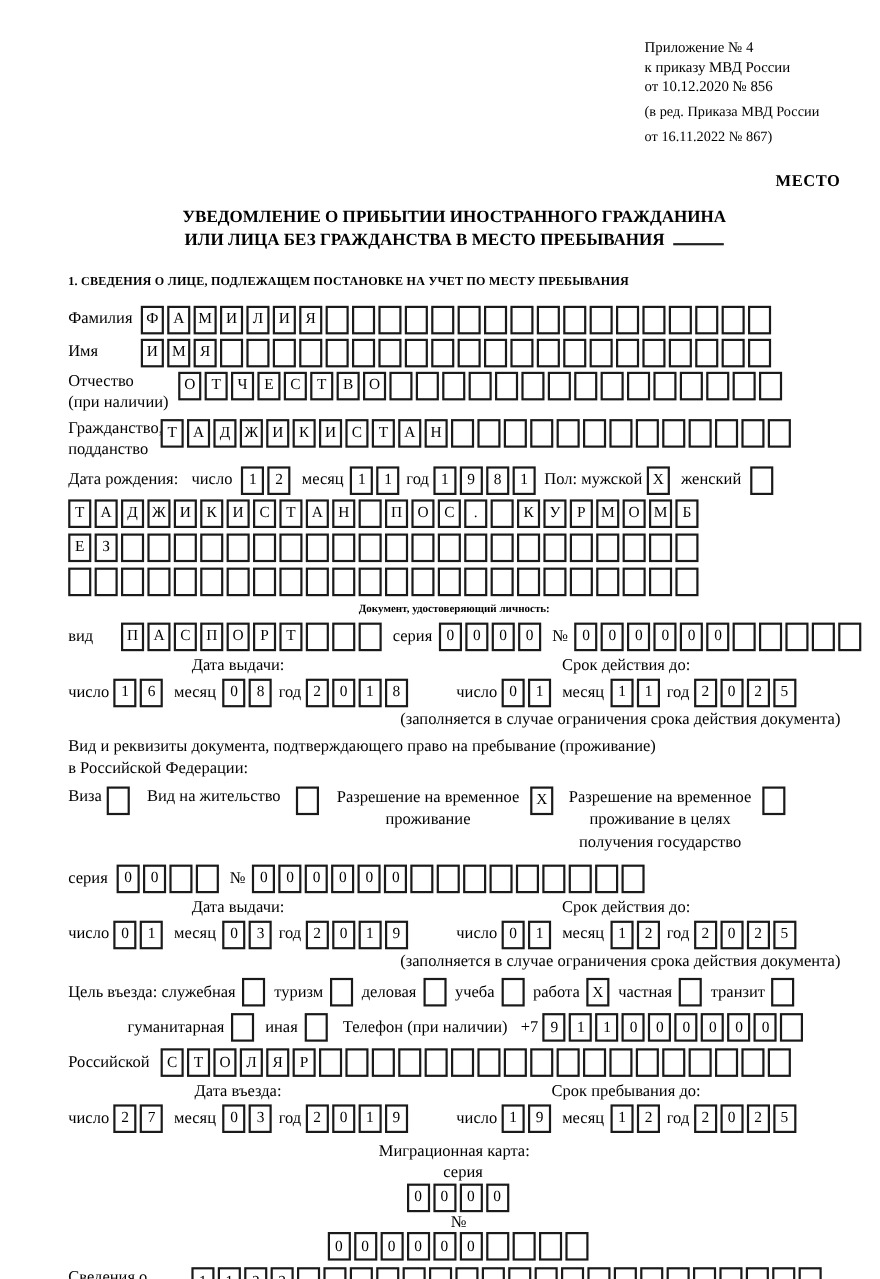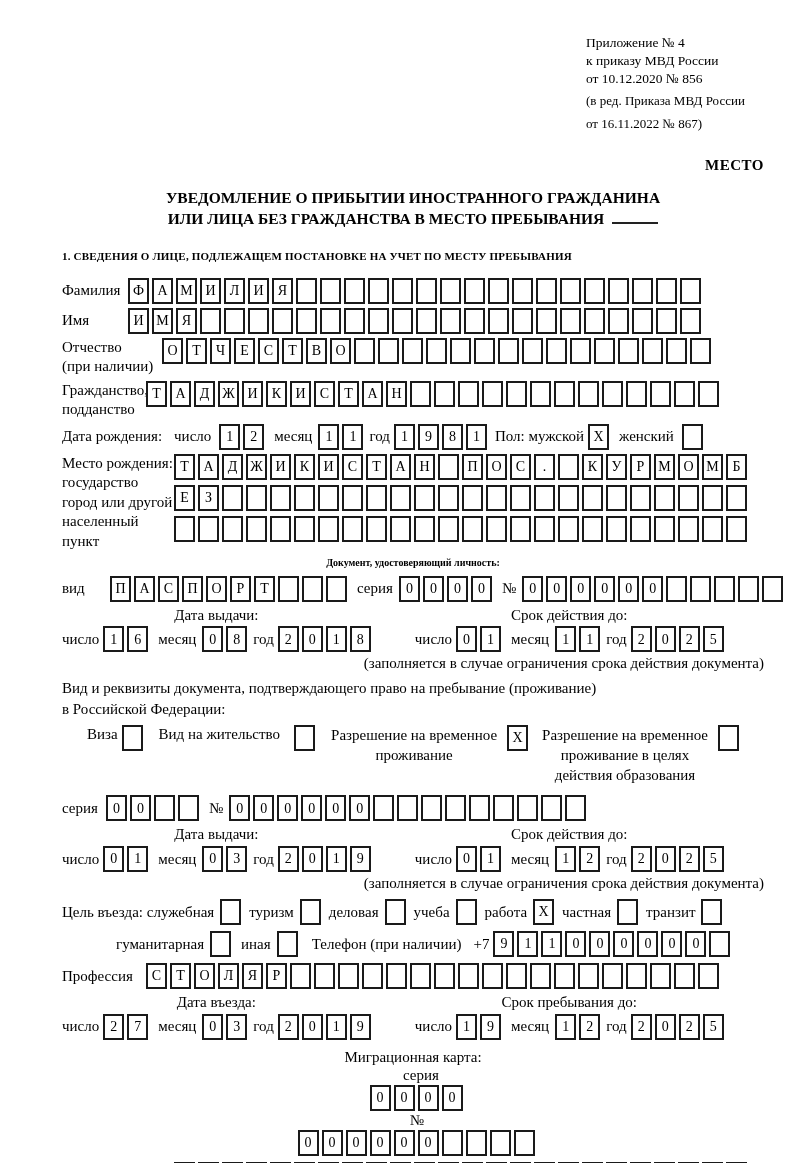--- a/index.html
+++ b/index.html
@@ -27,21 +27,21 @@
   .split .lcol{flex:none;}
   .split .rcol{flex:none;}
   .doc-header{text-align:center;font-weight:bold;font-size:10px;margin:6px 0 6px 0;}
   .dates{display:flex;margin-top:4px;}
   .dgroup{flex:none;}
   .dgroup .dtitle{text-align:center;font-size:15px;margin-bottom:2px;}
   .dfields{display:flex;align-items:center;white-space:nowrap;}
   .dgap{width:44px;flex:none;}
   .note-right{text-align:right;font-size:15px;margin-top:2px;margin-bottom:6px;}
   .para{margin:6px 0 2px 0;}
-  .permits{display:flex;align-items:flex-start;margin-top:6px;margin-bottom:10px;justify-content:center;}
+  .permits{display:flex;align-items:flex-start;margin-top:6px;margin-bottom:10px;}
   .permit-item{display:flex;align-items:flex-start;}
   .permit-label-c{text-align:center;line-height:1.35;}
 </style>
 </head>
 <body>
 
 <div class="page">
 
   <div class="ref">
     <div>Приложение № 4</div>
@@ -208,26 +208,20 @@
     <span class="cells ml4">
         <span class="cell">X</span>
       </span>
     <span class="ml10">женский</span>
     <span class="cells ml8">
         <span class="cell"></span>
       </span>
   </div>
 
   <div class="split" style="margin-top:4px;">
-    <div class="lcol w112 two-line">
-      <div>Место рождения:</div>
-      <div>государство</div>
-      <div>город или другой</div>
-      <div>населенный пункт</div>
-    </div>
     <div class="rcol stack">
       <span class="cells">
           <span class="cell">Т</span>
           <span class="cell">А</span>
           <span class="cell">Д</span>
           <span class="cell">Ж</span>
           <span class="cell">И</span>
           <span class="cell">К</span>
           <span class="cell">И</span>
           <span class="cell">С</span>
@@ -413,21 +407,21 @@
         <span>проживание</span>
       </span>
       <span class="cells ml10">
           <span class="cell">X</span>
         </span>
     </div>
     <div class="permit-item ml14">
       <span class="permit-label-c">
         <span>Разрешение на временное</span><br>
         <span>проживание в целях</span><br>
-        <span>действия образования</span>
+        <span>получения государство</span>
       </span>
       <span class="cells ml10">
           <span class="cell"></span>
         </span>
     </div>
   </div>
 
   <div class="frow">
     <span class="flabel">серия</span>
     <span class="cells ml8">
@@ -555,21 +549,21 @@
         <span class="cell">0</span>
         <span class="cell">0</span>
         <span class="cell">0</span>
         <span class="cell">0</span>
         <span class="cell">0</span>
         <span class="cell"></span>
       </span>
   </div>
 
   <div class="frow" style="margin-top:6px;">
-    <span class="flabel w84">Профессия</span>
+    <span class="flabel w84">Российской</span>
     <span class="cells">
         <span class="cell">С</span>
         <span class="cell">Т</span>
         <span class="cell">О</span>
         <span class="cell">Л</span>
         <span class="cell">Я</span>
         <span class="cell">Р</span>
         <span class="cell"></span>
         <span class="cell"></span>
         <span class="cell"></span>

